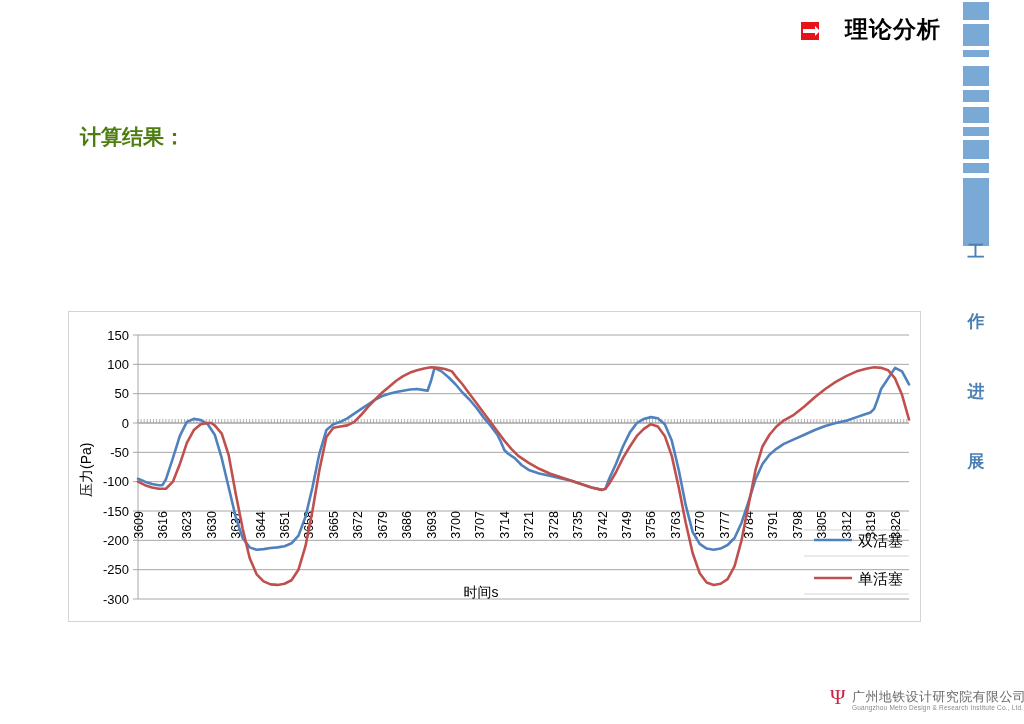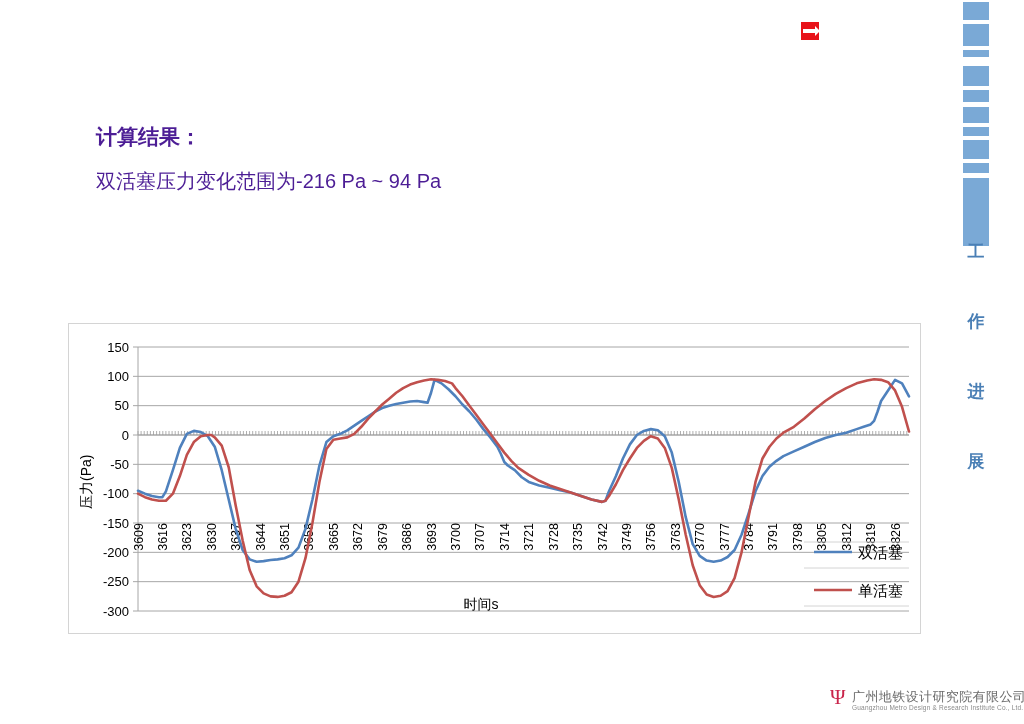--- a/index.html
+++ b/index.html
@@ -54,33 +54,33 @@
     left: 0; width: 26px;
     text-align: center;
     font-size: 17px;
     font-weight: bold;
     color: #4a7fb5;
   }
 
   
   .body-line {
     position: absolute;
-    left: 96px;
-    color: #4c1d95;
+    left: 80px;
+    color: #4d7c0f;
     white-space: nowrap;
     text-align: right;
   }
   #calc-heading { top: 123px; font-size: 21px; font-weight: bold; }
   #range-double { top: 168px; font-size: 20px; }
   #range-single { top: 209px; font-size: 20px; }
 
   
   #chart-frame {
     position: absolute;
-    left: 68px; top: 323px;
+    left: 68px; top: 311px;
     width: 851px; height: 309px;
     border: 1px solid #d4d4d4;
     background: #ffffff;
   }
   #chart-svg { display: block; }
   .grid-line { stroke: #a6a6a6; stroke-width: 1; }
   .axis-line { stroke: #a6a6a6; stroke-width: 1; }
   .tick-mark { stroke: #a6a6a6; stroke-width: 1; }
   .ytick-label {
     font-family: "Liberation Sans", sans-serif;
@@ -121,40 +121,40 @@
   }
 </style>
 </head>
 <body>
 
 <div id="slide">
 
   <div id="header-icon">
     <div class="arrow"></div>
   </div>
+  <div id="header-title">理论分析</div>
 
   <div id="rail">
       <div class="rail-bar" style="top: 2px; height: 18px; background: rgb(122, 169, 214);"></div>
       <div class="rail-bar" style="top: 24px; height: 22px; background: rgb(122, 169, 214);"></div>
       <div class="rail-bar" style="top: 50px; height: 7px; background: rgb(122, 169, 214);"></div>
       <div class="rail-bar" style="top: 66px; height: 20px; background: rgb(122, 169, 214);"></div>
       <div class="rail-bar" style="top: 90px; height: 12px; background: rgb(122, 169, 214);"></div>
       <div class="rail-bar" style="top: 107px; height: 16px; background: rgb(122, 169, 214);"></div>
       <div class="rail-bar" style="top: 127px; height: 9px; background: rgb(122, 169, 214);"></div>
       <div class="rail-bar" style="top: 140px; height: 19px; background: rgb(122, 169, 214);"></div>
       <div class="rail-bar" style="top: 163px; height: 10px; background: rgb(122, 169, 214);"></div>
       <div class="rail-bar" style="top: 178px; height: 68px; background: rgb(122, 169, 214);"></div>
       <div class="rail-char" style="top: 240px; color: rgb(74, 127, 181);">工</div>
       <div class="rail-char" style="top: 310px; color: rgb(74, 127, 181);">作</div>
       <div class="rail-char" style="top: 380px; color: rgb(74, 127, 181);">进</div>
       <div class="rail-char" style="top: 450px; color: rgb(74, 127, 181);">展</div>
     </div>
 
   <div class="body-line" id="calc-heading">计算结果：</div>
-  <div class="body-line" id="range-double">双活塞压力变化范围为-216 Pa ~ 94 Pa</div>
 
   <div id="chart-frame">
     <svg id="chart-svg" width="849" height="307" viewBox="0 0 849 307">
         <line x1="69" y1="23" x2="840" y2="23" class="grid-line"></line>
         <line x1="64" y1="23" x2="69" y2="23" class="tick-mark"></line>
         <text x="60" y="27.5" class="ytick-label">150</text>
         <line x1="69" y1="52.33333333333334" x2="840" y2="52.33333333333334" class="grid-line"></line>
         <line x1="64" y1="52.33333333333334" x2="69" y2="52.33333333333334" class="tick-mark"></line>
         <text x="60" y="56.83333333333334" class="ytick-label">100</text>
         <line x1="69" y1="81.66666666666666" x2="840" y2="81.66666666666666" class="grid-line"></line>

